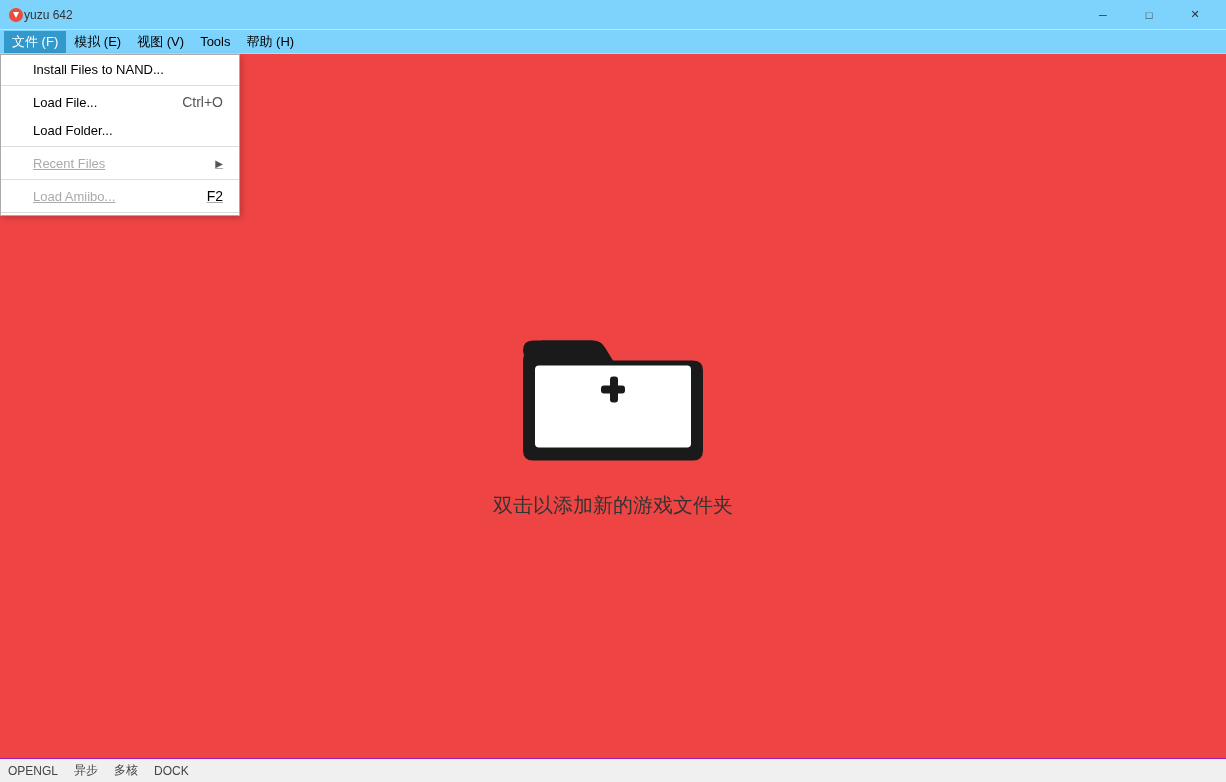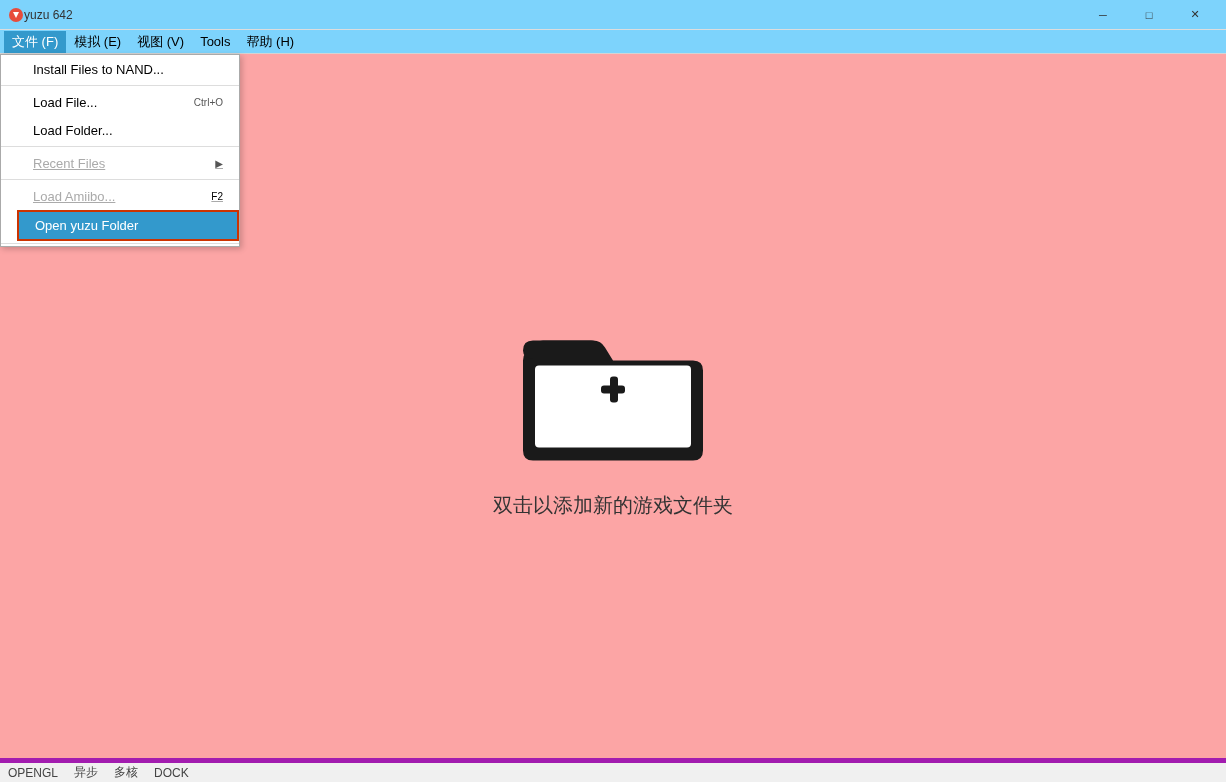--- a/index.html
+++ b/index.html
@@ -99,21 +99,21 @@
       color: #fff;
       border: 2px solid #cc3300;
     }
     .dropdown-item.disabled {
       color: #aaa;
       cursor: default;
       text-decoration: underline;
     }
     .dropdown-item .shortcut {
       color: #555;
-      font-size: 10px;
+      font-size: 14px;
       margin-left: 20px;
       text-align: right;
     }
     .dropdown-item.highlighted .shortcut {
       color: #eee;
     }
     .dropdown-item.disabled .shortcut {
       color: #000000;
     }
     .dropdown-separator {
@@ -123,21 +123,21 @@
     }
     .dropdown-arrow {
       font-size: 10px;
       color: #555;
     }
 
     
     .main-content {
       width: 100%;
       height: calc(100% - 30px - 24px - 24px);
-      background: #fca5a5;
+      background: #ef4444;
       display: flex;
       align-items: center;
       justify-content: center;
       flex-direction: column;
     }
 
     
     .folder-icon-container {
       margin-bottom: 16px;
     }
@@ -153,21 +153,21 @@
     }
 
     
     .status-bar {
       position: absolute;
       bottom: 0;
       left: 0;
       width: 100%;
       height: 24px;
       background: #f0f0f0;
-      border-top: 5px solid #a21caf;
+      border-top: 1px solid #a21caf;
       display: flex;
       align-items: center;
       padding: 0 8px;
       gap: 16px;
       font-size: 12px;
       color: #444;
     }
     .status-item {
       cursor: pointer;
     }
@@ -238,24 +238,20 @@
     <span>Recent Files</span>
     <span class="dropdown-arrow">▶</span>
   </div>
   <div class="dropdown-separator"></div>
 
   <div class="dropdown-item disabled">
     <span>Load Amiibo...</span>
     <span class="shortcut">F2</span>
   </div>
 
-  <div class="dropdown-item highlighted">
-    <span>Open yuzu Folder</span>
-    <span class="shortcut"></span>
-  </div>
   <div class="dropdown-separator"></div>
 
 </div>
 
 <div class="main-content">
   <div class="folder-icon-container">
     <svg class="folder-svg" viewBox="0 0 200 175">
 
       <path d="M20 55 Q20 45 30 45 L80 45 Q88 45 92 52 L100 65 L180 65 Q190 65 190 75 L190 155 Q190 165 180 165 L20 165 Q10 165 10 155 L10 65 Q10 55 20 55 Z" fill="#1a1a1a"></path>
 

